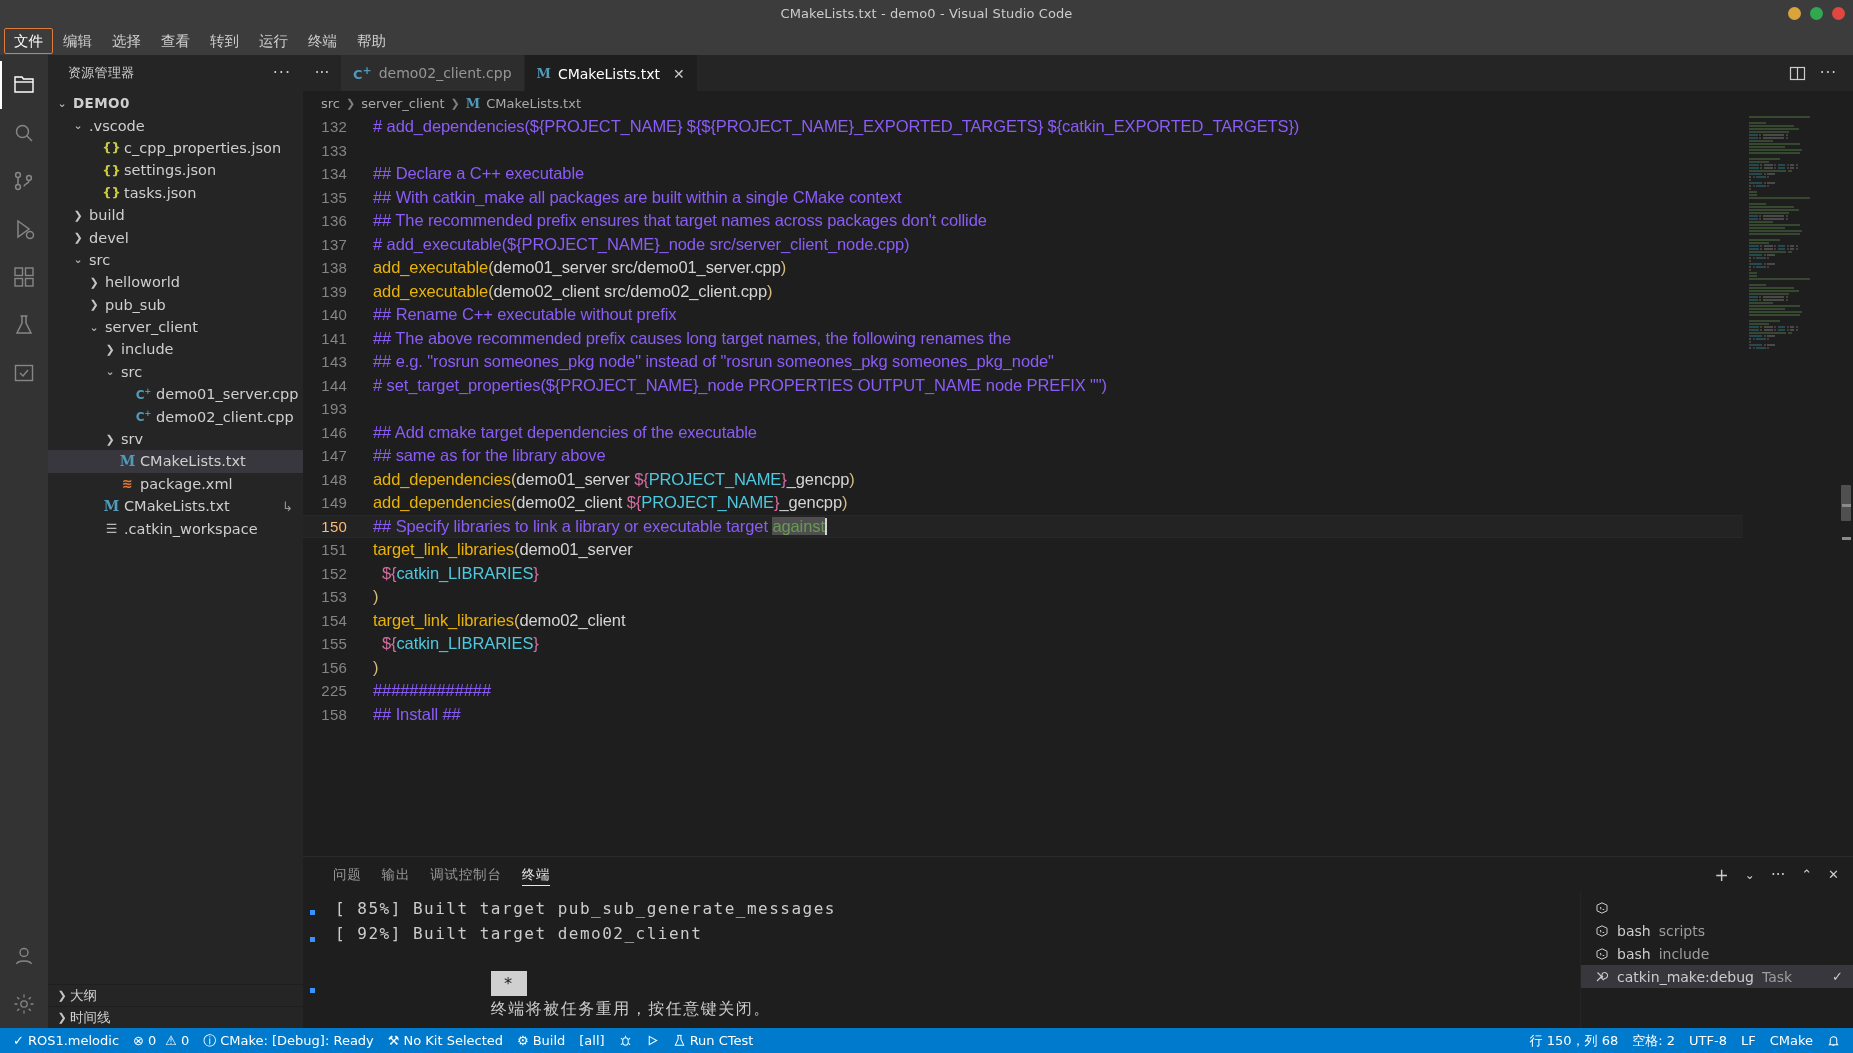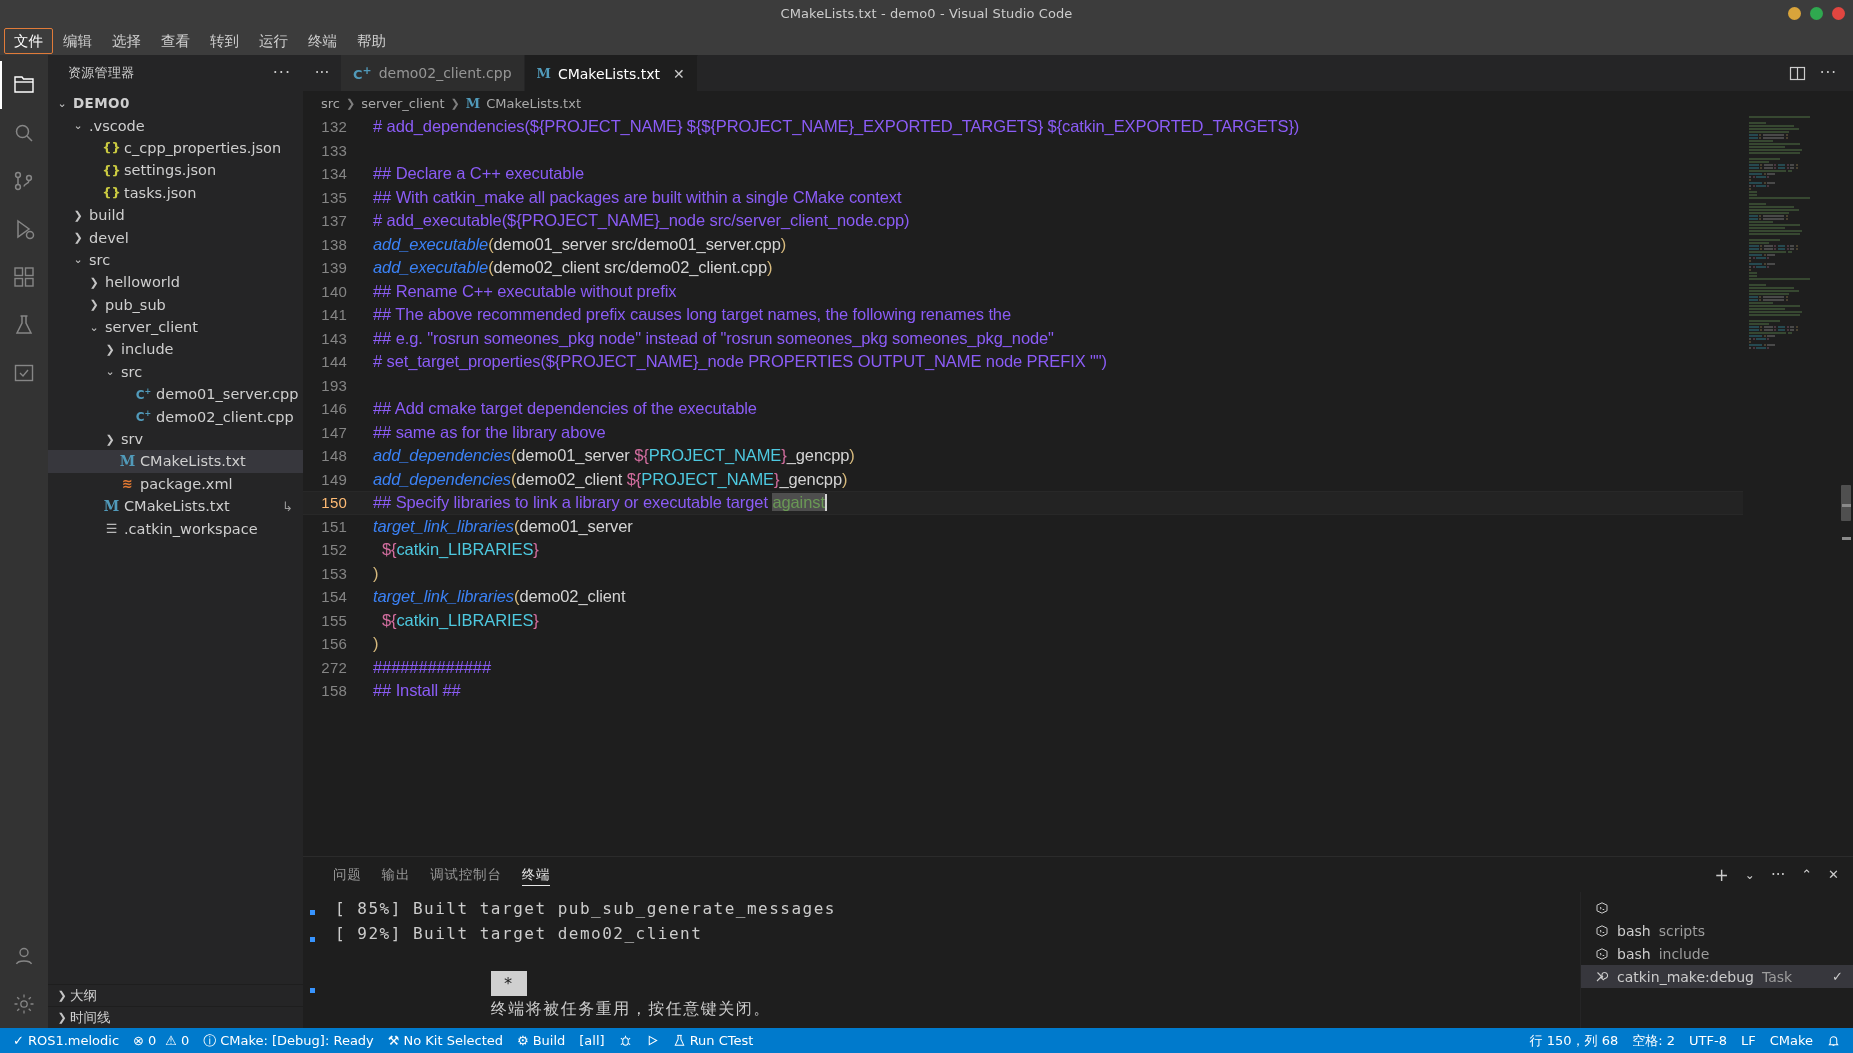--- a/index.html
+++ b/index.html
@@ -103,21 +103,21 @@
   .code-scroll { flex: 1; overflow: hidden; position: relative; }
   .code-line { height: 23.5px; display: flex; align-items: center; font-family: "DejaVu Sans Mono", monospace; font-size: 0; }
   .code-line.active { background: #232323; box-shadow: inset 0 1px 0 #282828, inset 0 -1px 0 #282828; }
   .lnum {
     width: 70px; text-align: right; padding-right: 26px; color: #858585;
     font-family: "Liberation Sans", sans-serif; font-size: 15px; flex: none; letter-spacing: .2px;
   }
   .code-line.active .lnum { color: #fdba74; }
   .ctext { font-family: "Liberation Sans", sans-serif; font-size: 16.5px; white-space: pre; letter-spacing: -.1px; }
   .c-comment { color: #8b5cf6; }
-  .c-fn { color: #3b82f6; font-style: italic; }
+  .c-fn { color: #eab308; }
   .c-paren { color: #d7ba7d; }
   .c-plain { color: #d4d4d4; }
   .c-var-br { color: #d16d9e; }
   .c-var { color: #4ec9e0; }
   .c-sel { background: #4e4e4e; color: #6a9955; }
   .cursor-bar { display: inline-block; width: 2px; height: 17px; background: #d4d4d4; vertical-align: -3px; }
 
   .minimap { width: 96px; flex: none; background: #1e1e1e; position: relative; overflow: hidden; }
   .mm-line { height: 3px; display: flex; align-items: center; padding-left: 6px; }
   .mm-seg { height: 2px; opacity: .55; }
@@ -404,20 +404,24 @@
             </div>
             <div class="code-line">
               <span class="lnum">134</span>
               <span class="ctext"><span class="c-comment">## Declare a C++ executable</span></span>
             </div>
             <div class="code-line">
               <span class="lnum">135</span>
               <span class="ctext"><span class="c-comment">## With catkin_make all packages are built within a single CMake context</span></span>
             </div>
             <div class="code-line">
+              <span class="lnum">136</span>
+              <span class="ctext"><span class="c-comment">## The recommended prefix ensures that target names across packages don't collide</span></span>
+            </div>
+            <div class="code-line">
               <span class="lnum">137</span>
               <span class="ctext"><span class="c-comment"># add_executable(${PROJECT_NAME}_node src/server_client_node.cpp)</span></span>
             </div>
             <div class="code-line">
               <span class="lnum">138</span>
               <span class="ctext"><span class="c-fn">add_executable</span><span class="c-paren">(</span><span class="c-plain">demo01_server src/demo01_server.cpp</span><span class="c-paren">)</span></span>
             </div>
             <div class="code-line">
               <span class="lnum">139</span>
               <span class="ctext"><span class="c-fn">add_executable</span><span class="c-paren">(</span><span class="c-plain">demo02_client src/demo02_client.cpp</span><span class="c-paren">)</span></span>
@@ -480,21 +484,21 @@
             </div>
             <div class="code-line">
               <span class="lnum">155</span>
               <span class="ctext"><span class="c-plain">  </span><span class="c-var-br">${</span><span class="c-var">catkin_LIBRARIES</span><span class="c-var-br">}</span></span>
             </div>
             <div class="code-line">
               <span class="lnum">156</span>
               <span class="ctext"><span class="c-paren">)</span></span>
             </div>
             <div class="code-line">
-              <span class="lnum">272</span>
+              <span class="lnum">225</span>
               <span class="ctext"><span class="c-comment">#############</span></span>
             </div>
             <div class="code-line">
               <span class="lnum">158</span>
               <span class="ctext"><span class="c-comment">## Install ##</span></span>
             </div>
           </div>
         <div class="minimap" id="minimap">
             <div class="mm-line">
               <span class="mm-seg" style="background: rgb(76, 107, 66); width: 60.76px; margin-right: 1.5px;"></span>

